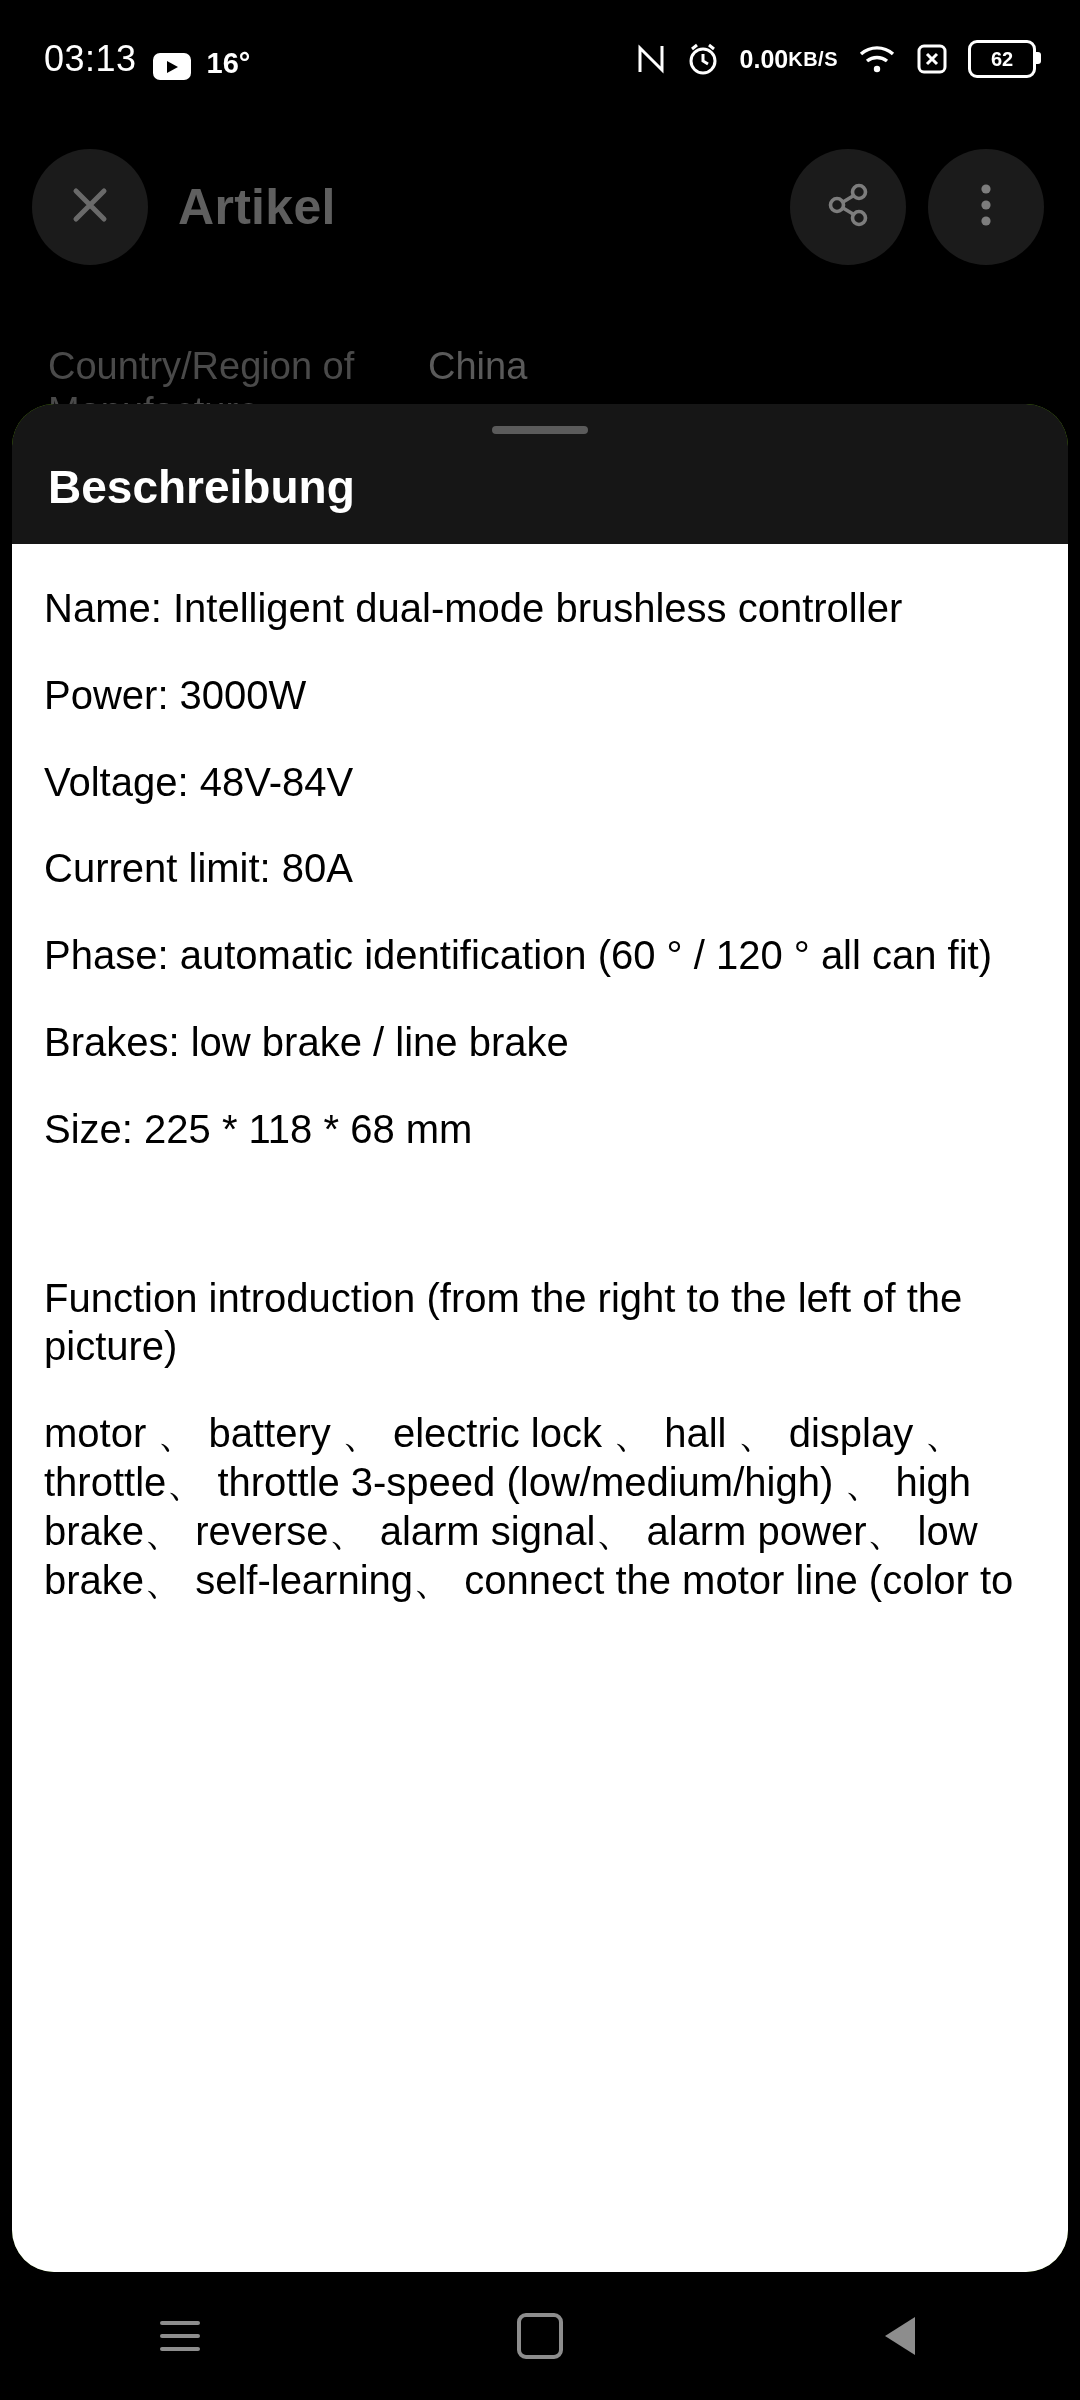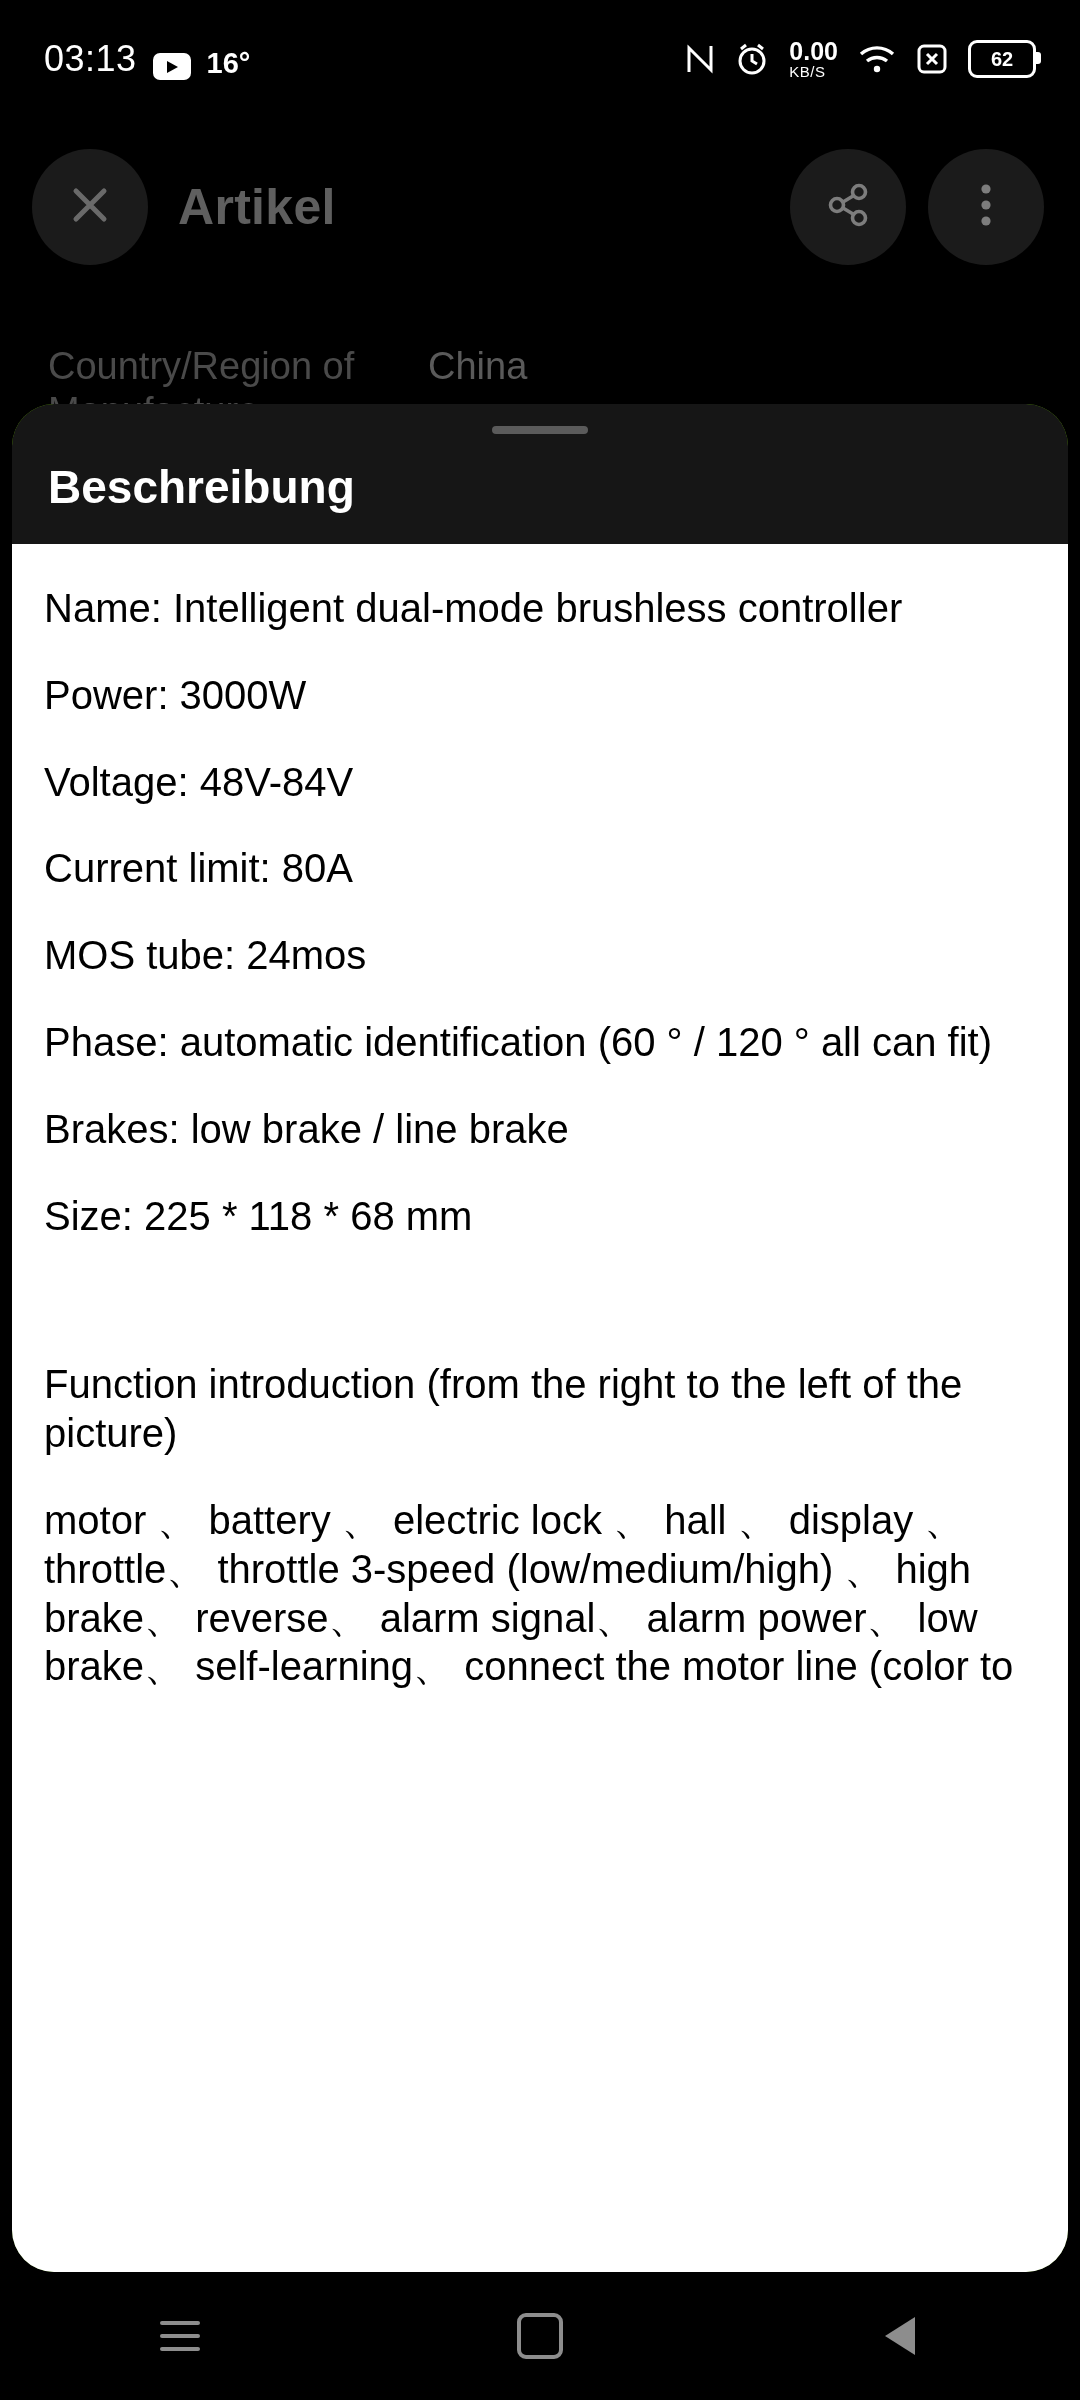--- a/index.html
+++ b/index.html
@@ -69,26 +69,26 @@
     gap: 20px;
   }
   .ico {
     display: inline-flex;
     align-items: center;
     justify-content: center;
     color: #ffffff;
   }
   .net-speed {
     display: flex;
-    flex-direction: column;
-    align-items: flex-start;
+    flex-direction: row;
+    align-items: center;
     line-height: 1;
   }
   .net-speed .val { font-size: 25px; font-weight: 600; }
-  .net-speed .unit { font-size: 15px; font-weight: 400; letter-spacing: 0.5px; }
+  .net-speed .unit { font-size: 20px; font-weight: 700; letter-spacing: 0.5px; }
   .batt {
     position: relative;
     width: 62px; height: 32px;
     border: 3px solid #ffffff;
     border-radius: 9px;
     display: flex;
     align-items: center;
     justify-content: center;
     font-size: 20px;
     font-weight: 600;
@@ -335,21 +335,20 @@
   <div class="sheet">
     <div class="sheet-head">
       <div class="grabber"></div>
       <div class="sheet-title">Beschreibung</div>
     </div>
     <div class="sheet-body">
       <p class="para">Name: Intelligent dual-mode brushless controller</p>
       <p class="para">Power: 3000W</p>
       <p class="para">Voltage: 48V-84V</p>
       <p class="para">Current limit: 80A</p>
-      <p class="para">MOS tube: 24mos</p>
       <p class="para">Phase: automatic identification (60 ° / 120 ° all can fit)</p>
       <p class="para">Brakes: low brake / line brake</p>
       <p class="para gap-big">Size: 225 * 118 * 68 mm</p>
       <p class="para">Function introduction (from the right to the left of the picture)</p>
       <p class="para">motor 、 battery 、 electric lock 、 hall 、 display 、 throttle、 throttle 3-speed (low/medium/high) 、 high brake、 reverse、 alarm signal、 alarm power、 low brake、 self-learning、 connect the motor line (color to</p>
     </div>
   </div>
 
   <div class="navbar">
     <div class="nav-item">

